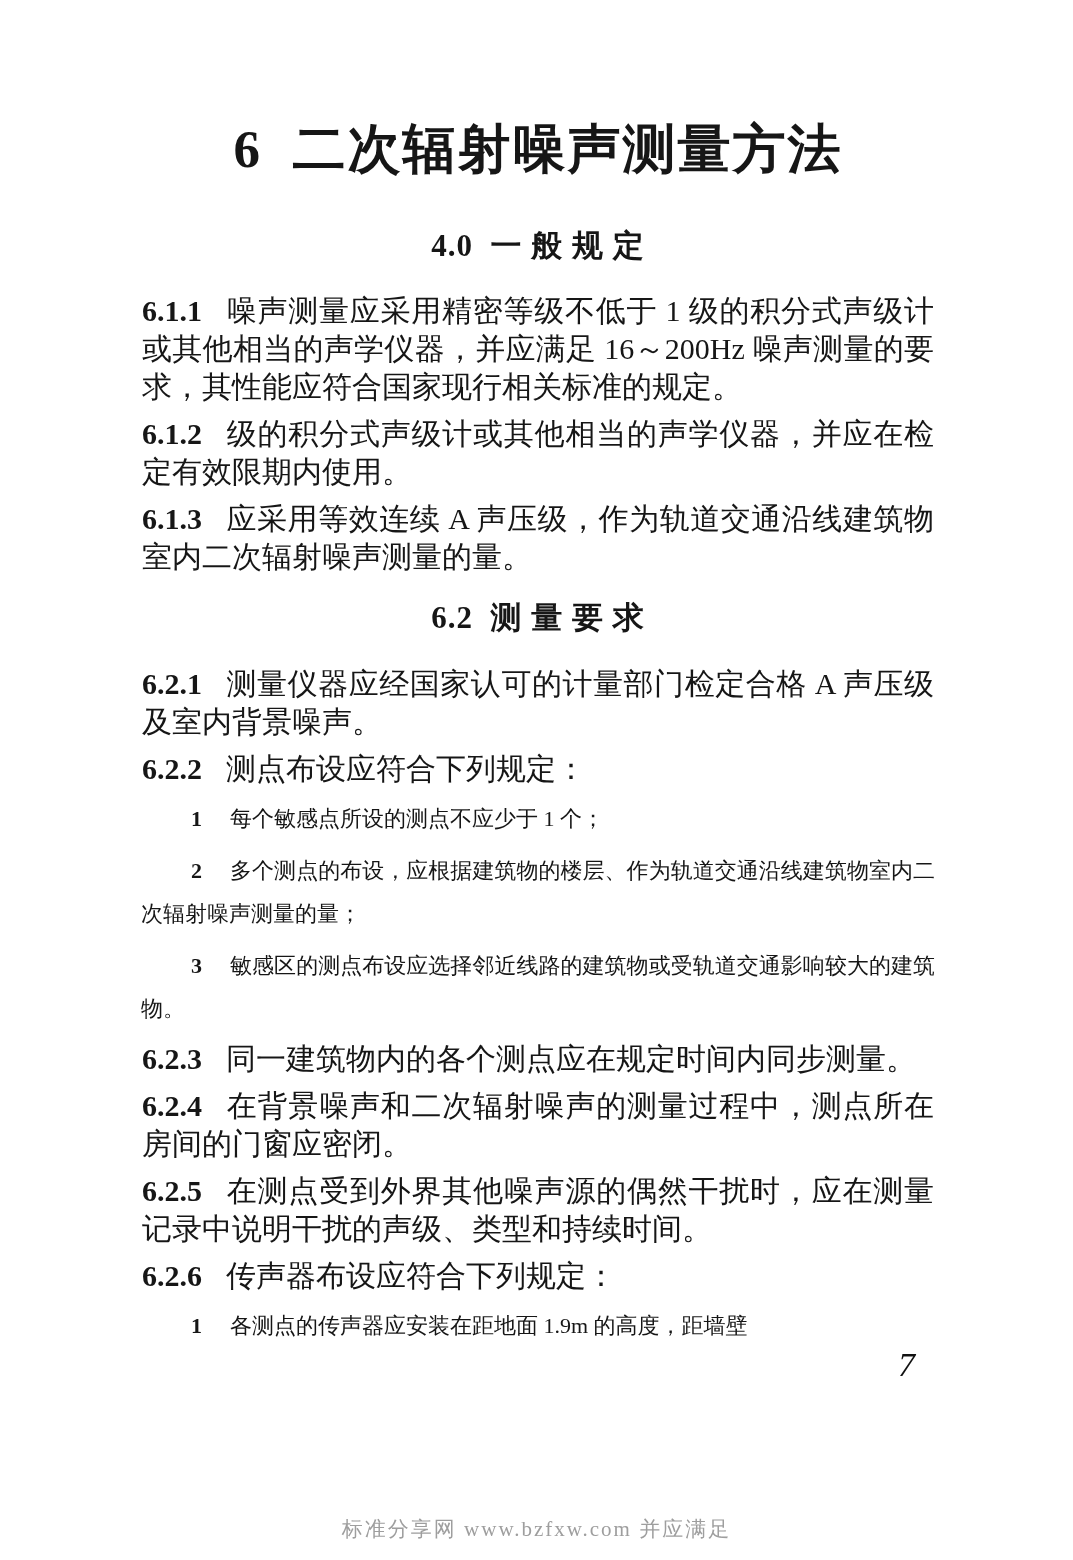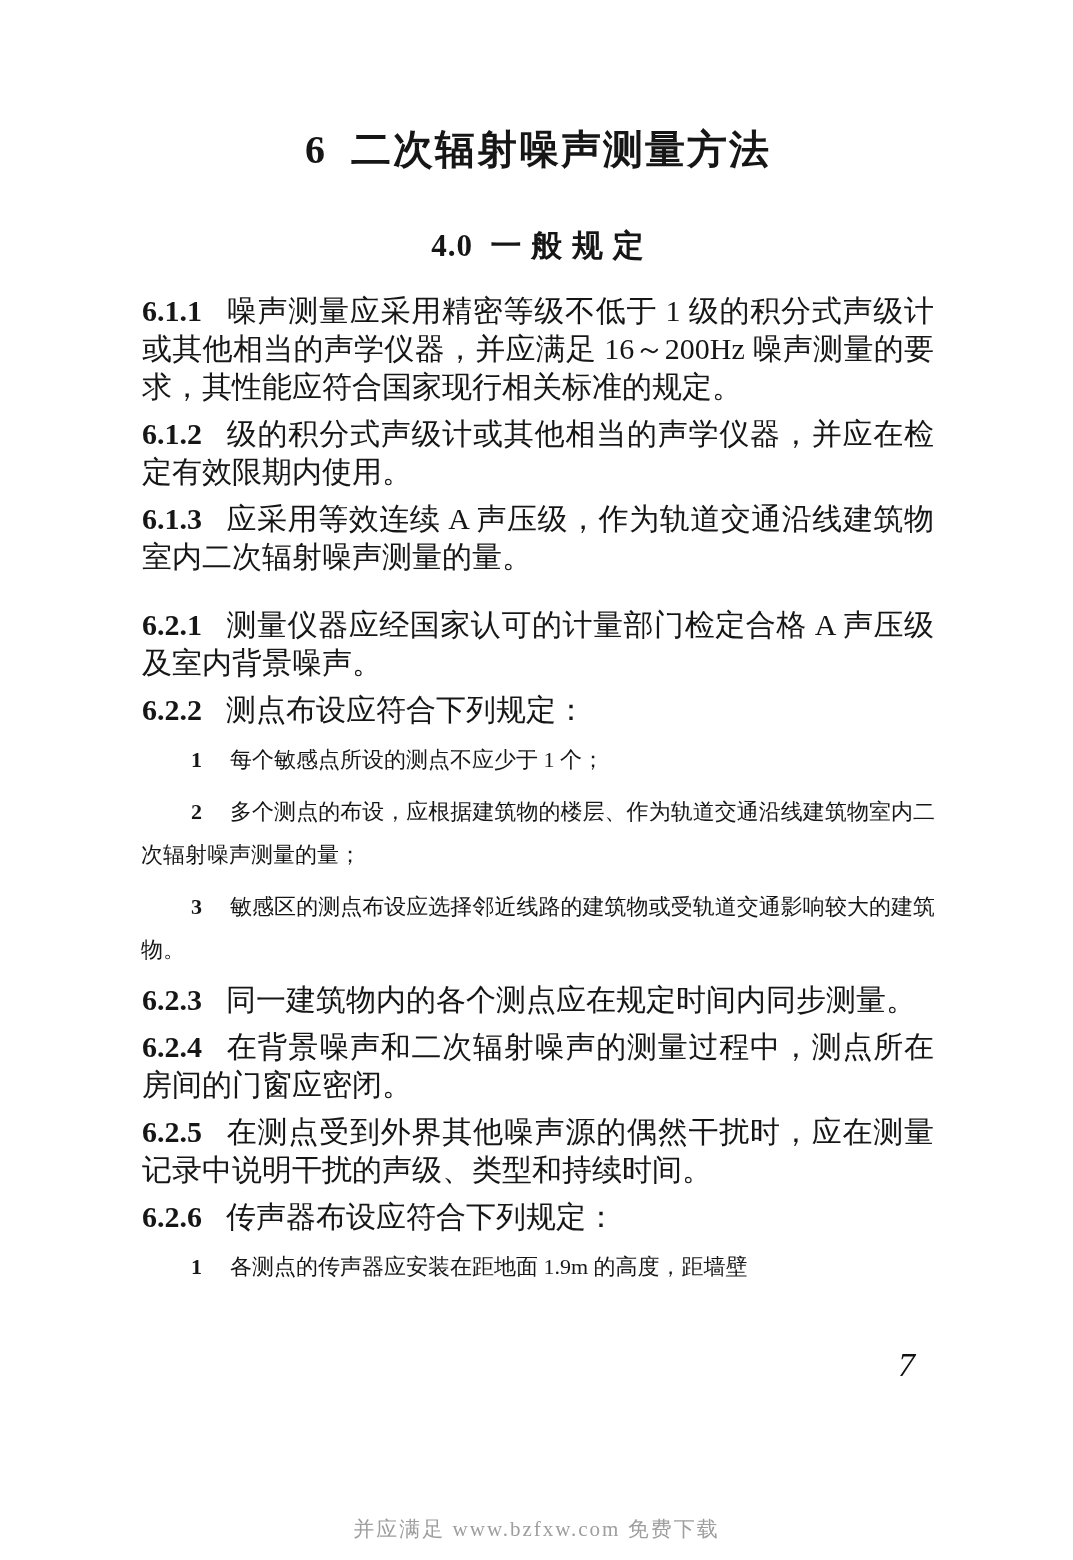--- a/index.html
+++ b/index.html
@@ -18,21 +18,21 @@
   }
   .content {
     position: absolute;
     left: 133px;
     top: 126px;
     width: 810px;
   }
   .doc-title {
     margin: 0;
     text-align: center;
-    font-size: 40px;
+    font-size: 53px;
     line-height: 47px;
     font-weight: 700;
     letter-spacing: 2px;
     white-space: pre-wrap;
   }
   .section-heading {
     margin: 0;
     text-align: center;
     font-size: 31px;
     line-height: 34px;
@@ -94,20 +94,21 @@
     <h1 class="doc-title">6  二次辐射噪声测量方法</h1>
 
     <h2 class="section-heading h-61">4.0  一 般 规 定</h2>
 
     <p class="clause mt-first"><span class="num">6.1.1</span><span>噪声测量应采用精密等级不低于 1 级的积分式声级计或其他相当的声学仪器，并应满足 16～200Hz 噪声测量的要求，其性能应符合国家现行相关标准的规定。</span></p>
 
     <p class="clause"><span class="num">6.1.2</span><span>级的积分式声级计或其他相当的声学仪器，并应在检定有效限期内使用。</span></p>
 
     <p class="clause"><span class="num">6.1.3</span><span>应采用等效连续 A 声压级，作为轨道交通沿线建筑物室内二次辐射噪声测量的量。</span></p>
 
+    <h2 class="section-heading h-62">6.2  测 量 要 求</h2>
 
     <p class="clause mt-621"><span class="num">6.2.1</span><span>测量仪器应经国家认可的计量部门检定合格 A 声压级及室内背景噪声。</span></p>
 
     <p class="clause"><span class="num">6.2.2</span><span>测点布设应符合下列规定：</span></p>
 
     <p class="subitem"><span class="num">1</span><span>每个敏感点所设的测点不应少于 1 个；</span></p>
 
     <p class="subitem"><span class="num">2</span><span>多个测点的布设，应根据建筑物的楼层、作为轨道交通沿线建筑物室内二次辐射噪声测量的量；</span></p>
 
     <p class="subitem"><span class="num">3</span><span>敏感区的测点布设应选择邻近线路的建筑物或受轨道交通影响较大的建筑物。</span></p>
@@ -119,14 +120,14 @@
     <p class="clause"><span class="num">6.2.5</span><span>在测点受到外界其他噪声源的偶然干扰时，应在测量记录中说明干扰的声级、类型和持续时间。</span></p>
 
     <p class="clause"><span class="num">6.2.6</span><span>传声器布设应符合下列规定：</span></p>
 
     <p class="subitem"><span class="num">1</span><span>各测点的传声器应安装在距地面 1.9m 的高度，距墙壁</span></p>
 
   </div>
 
   <div class="page-number">7</div>
 
-  <div class="footer">并应满足 www.bzfxw.com 免费下载</div>
+  <div class="footer">标准分享网 www.bzfxw.com 并应满足</div>
 </div>
 
 </body></html>

